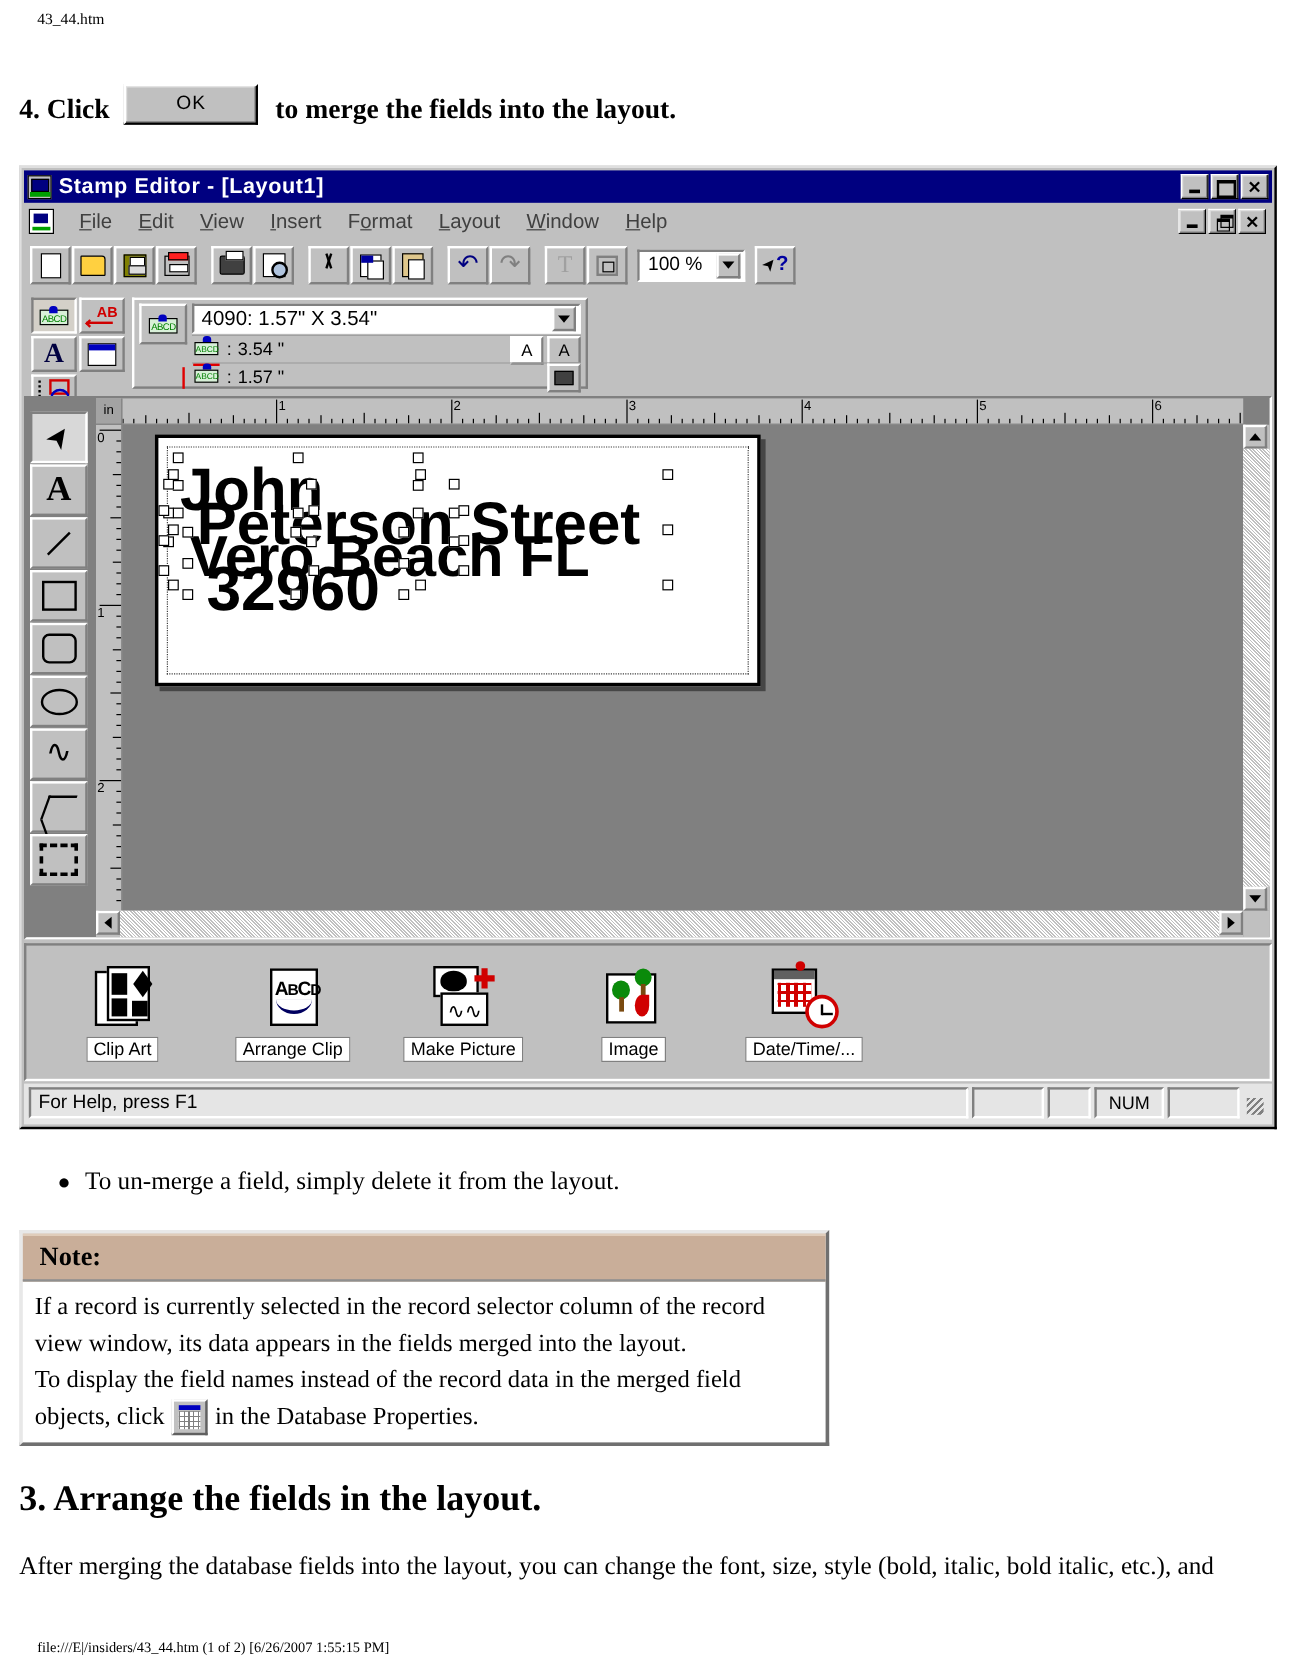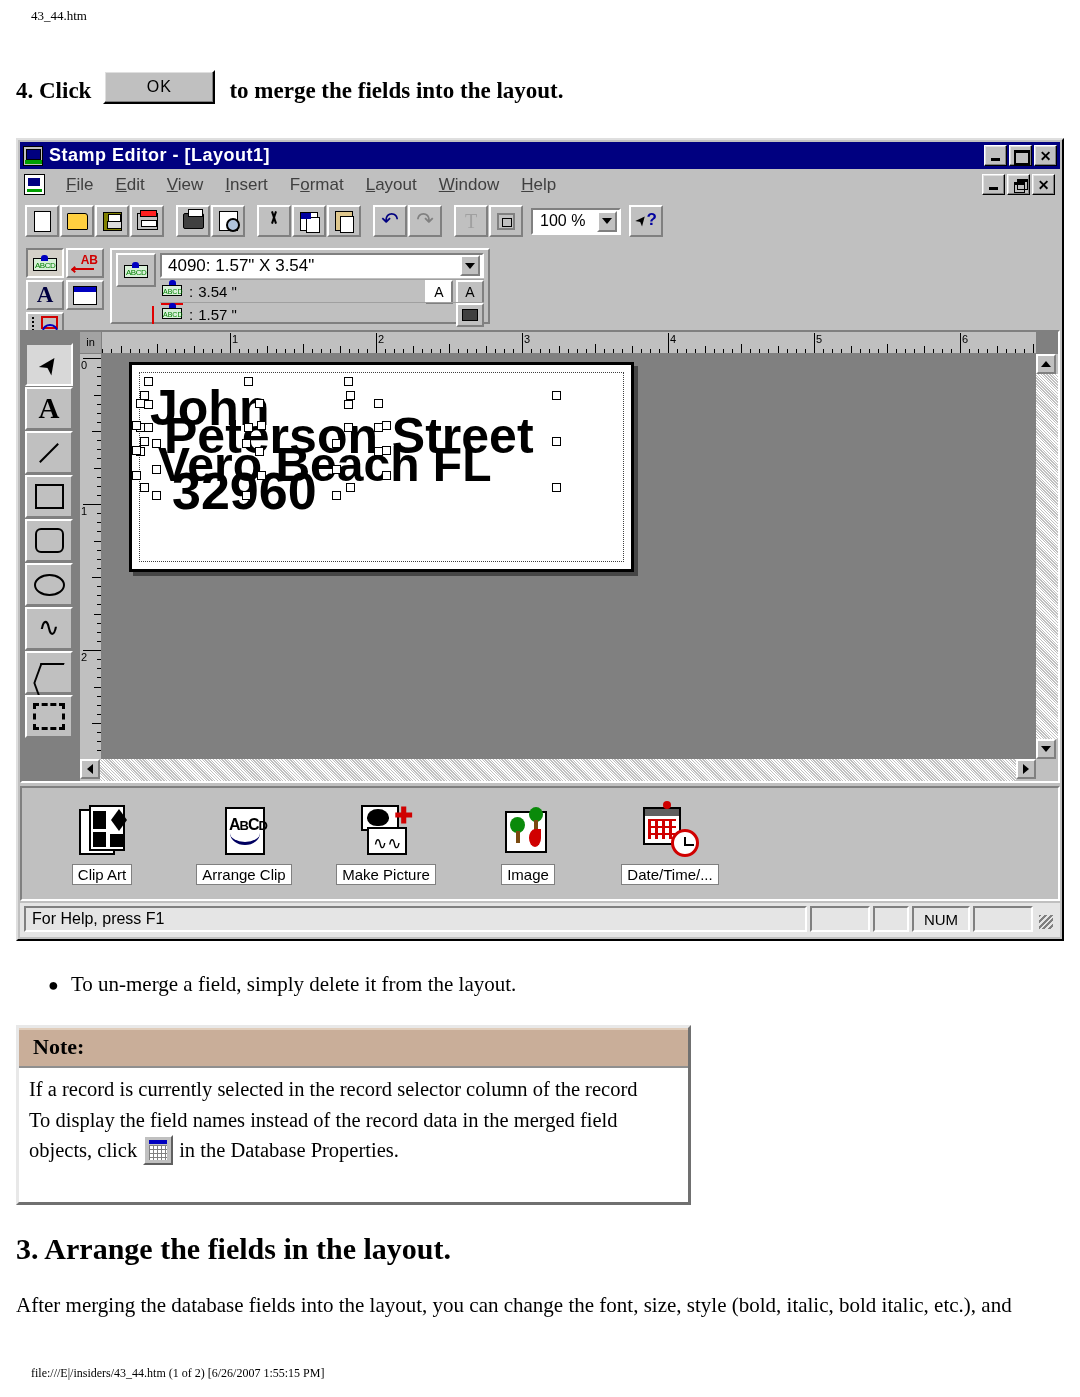--- a/index.html
+++ b/index.html
@@ -947,20 +947,21 @@
 
 <div class="bullet-line">
   <span class="bullet-dot">●</span>
   <span>To un-merge a field, simply delete it from the layout.</span>
 </div>
 
 <div class="note-box">
   <div class="note-head">Note:</div>
   <div class="note-body">
     <div class="note-line">If a record is currently selected in the record selector column of the record</div>
+    <div class="note-line">view window, its data appears in the fields merged into the layout.</div>
     <div class="note-line">To display the field names instead of the record data in the merged field</div>
     <div class="note-line">
       <span>objects, click</span>
       <span class="db-prop-icon"></span>
       <span>in the Database Properties.</span>
     </div>
   </div>
 </div>
 
 <div class="heading3">3. Arrange the fields in the layout.</div>

